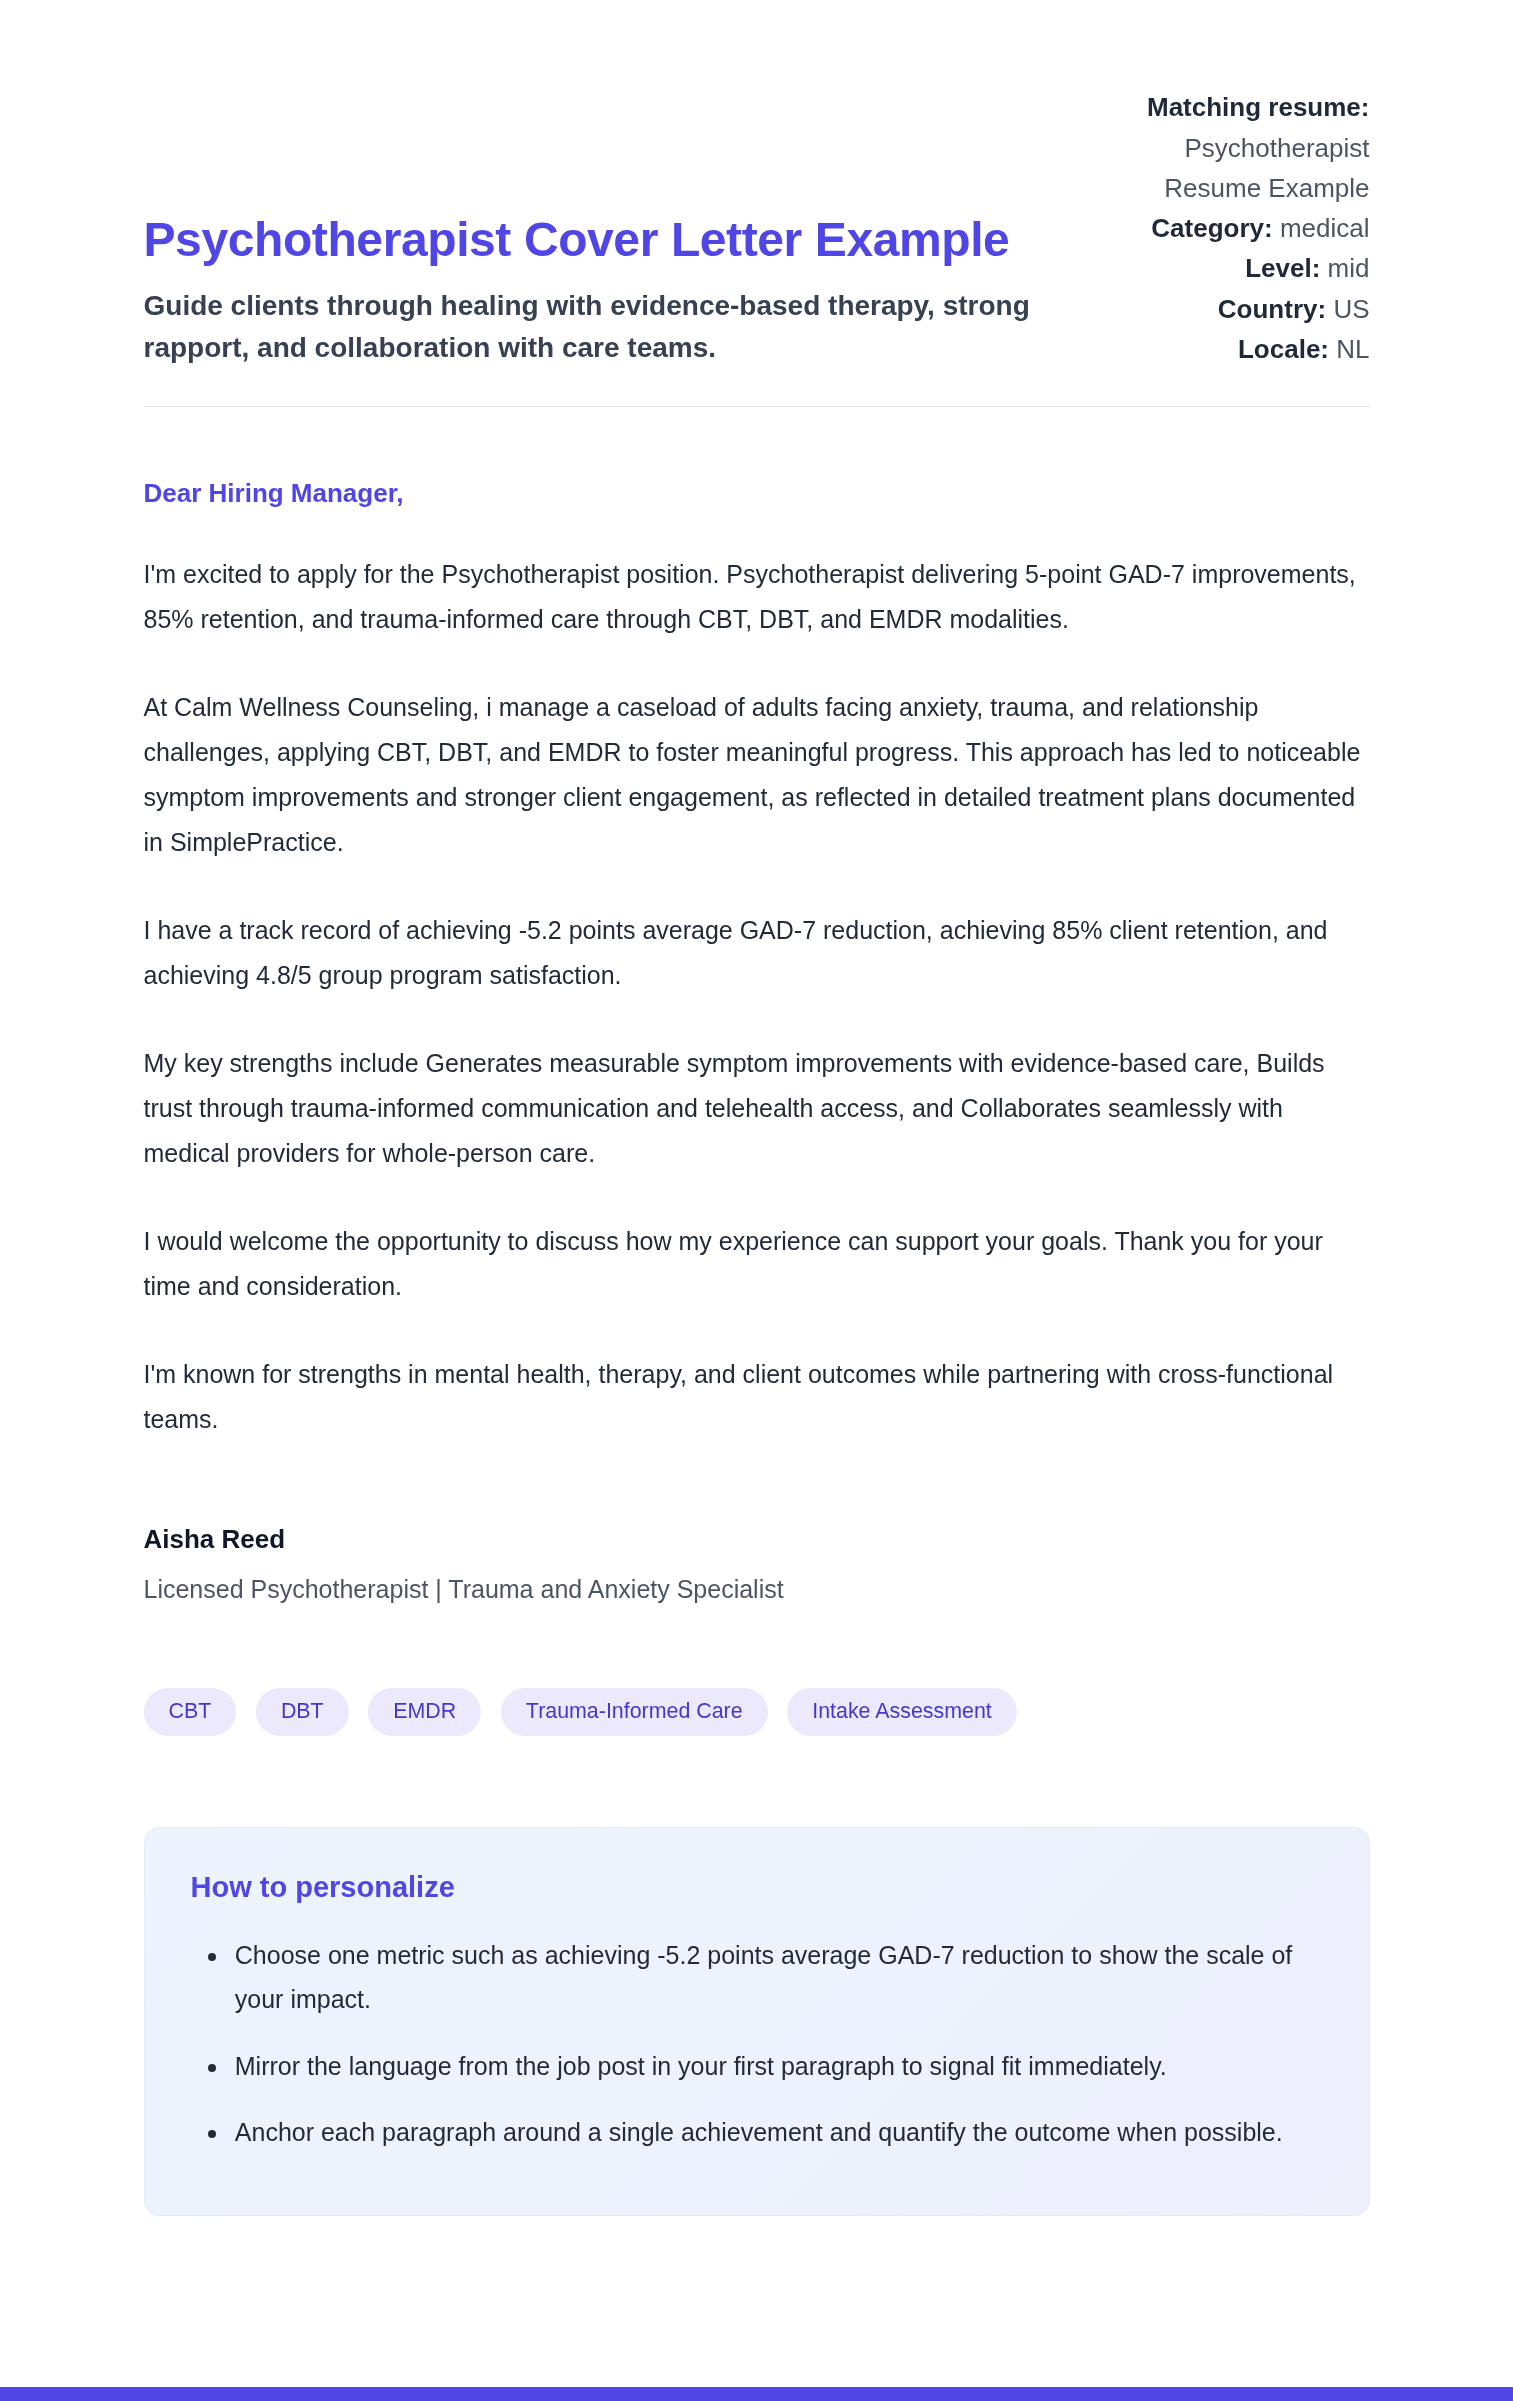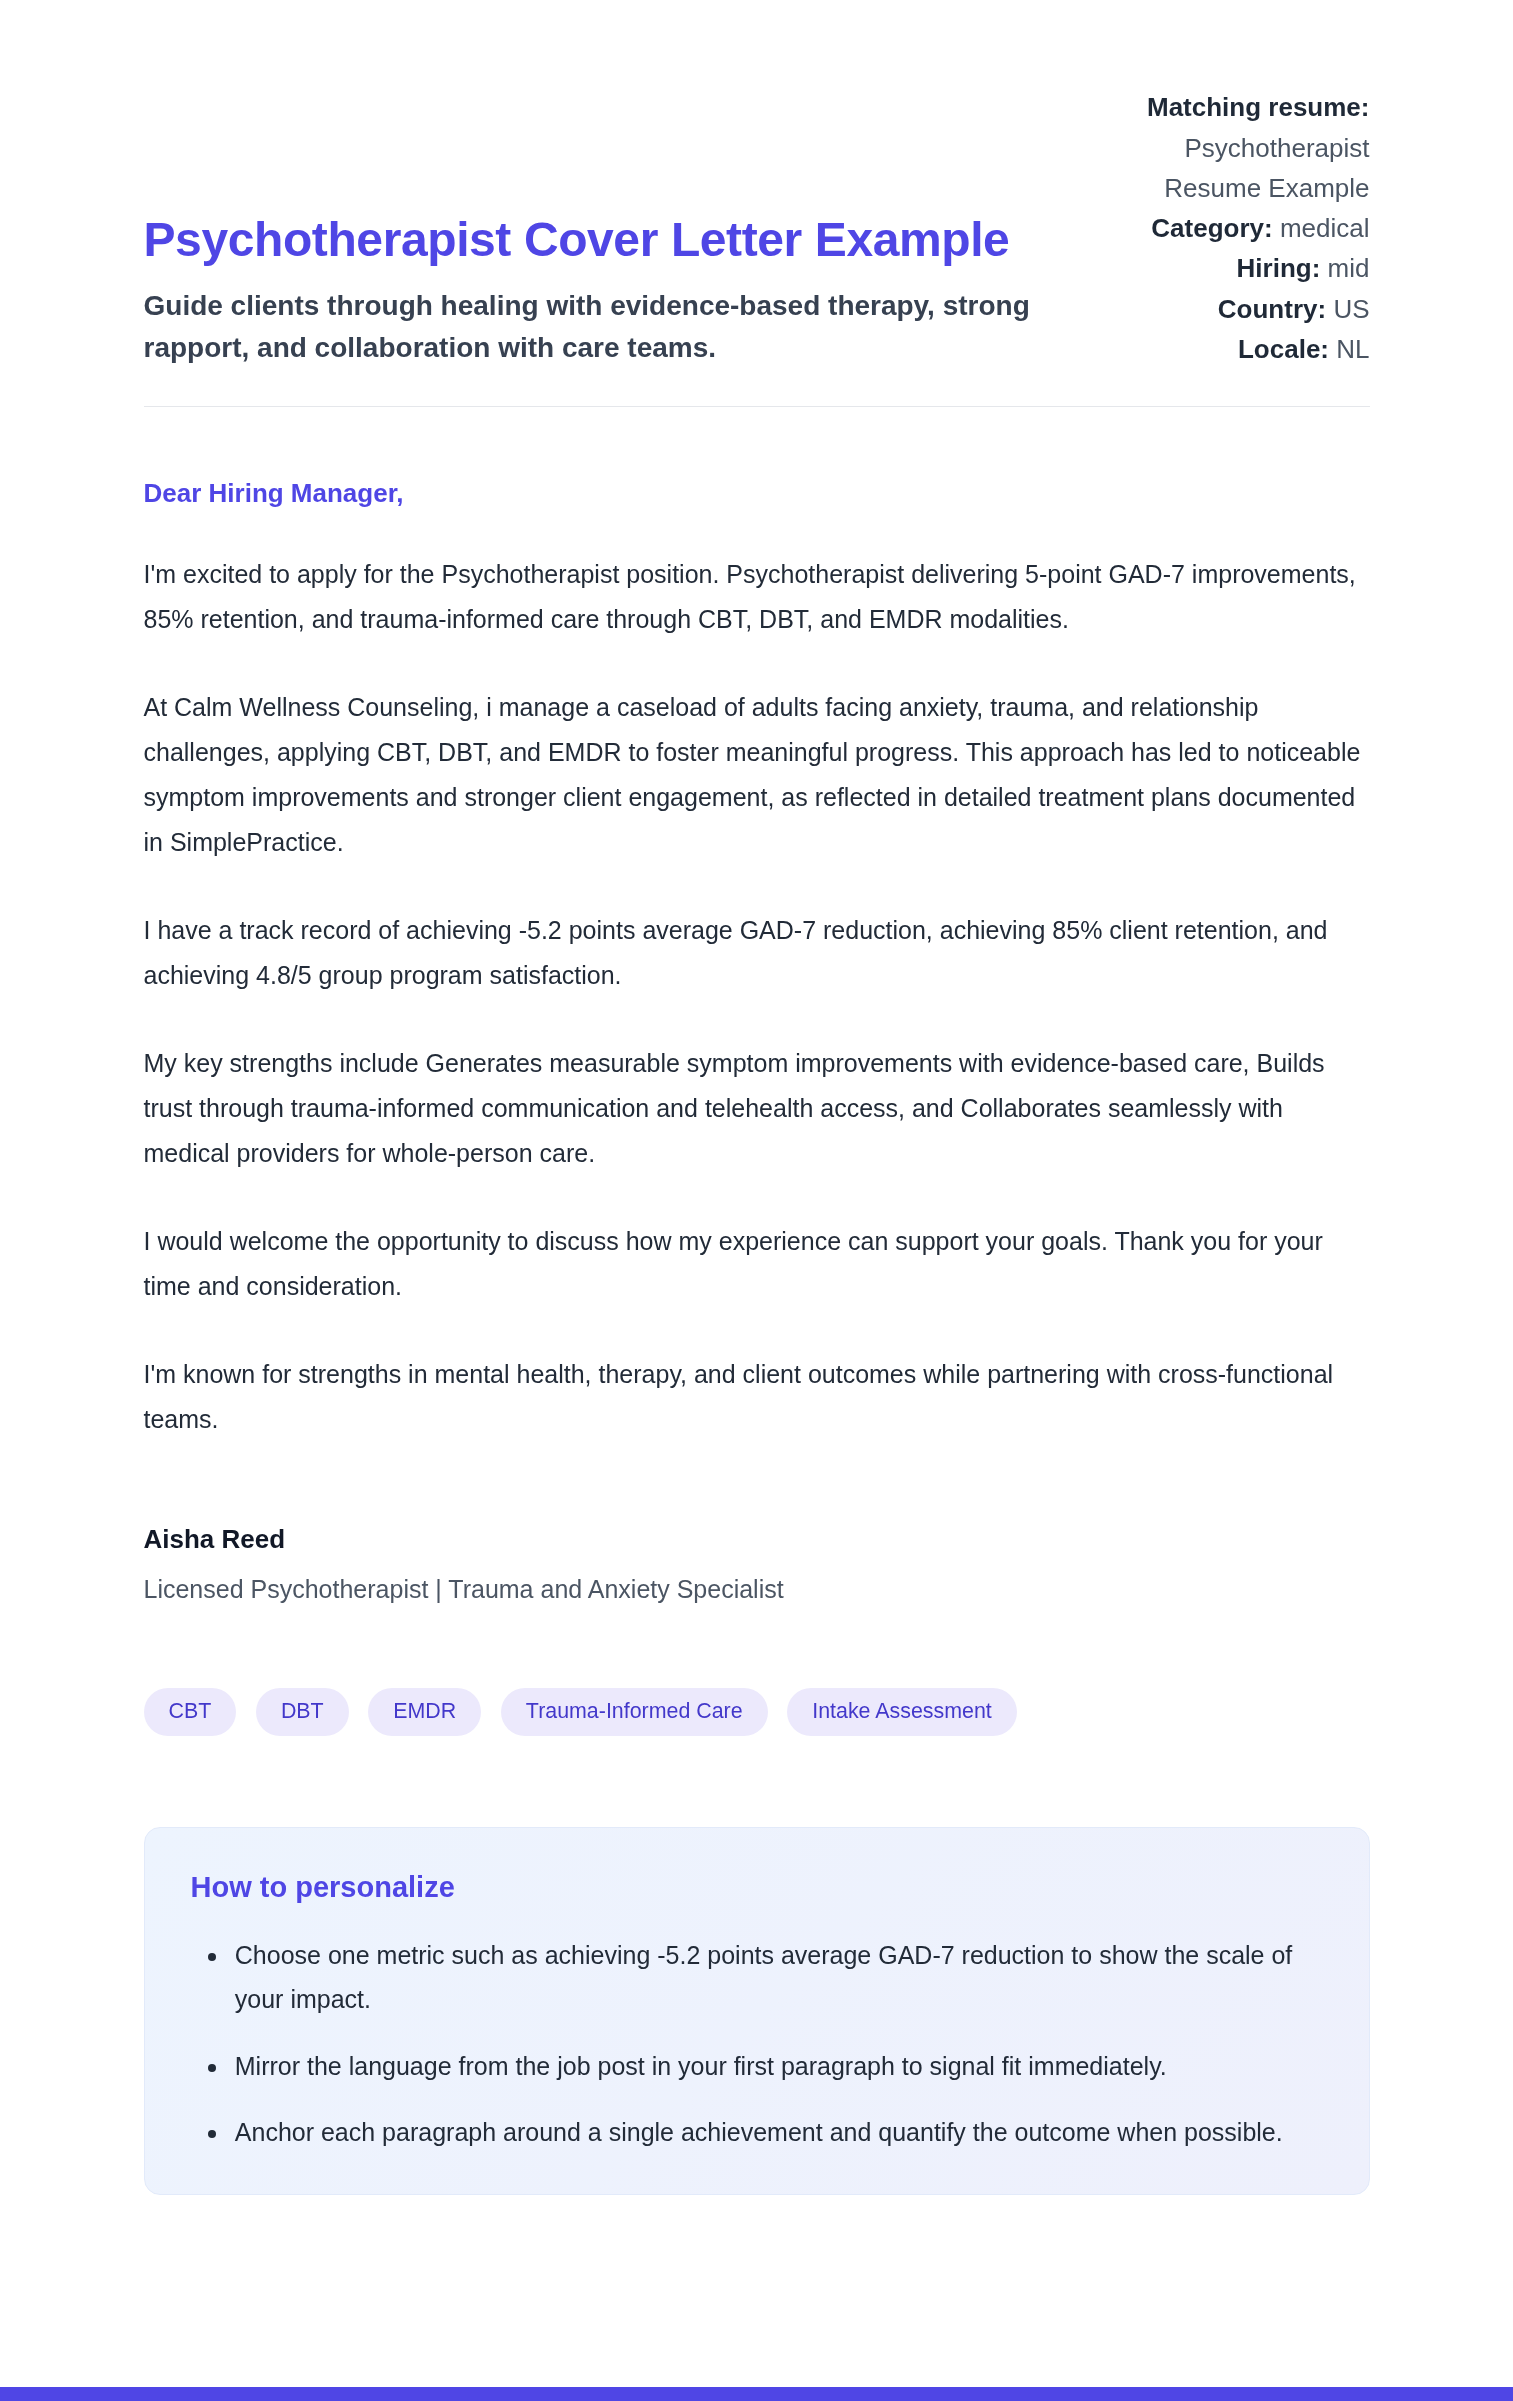--- a/index.html
+++ b/index.html
@@ -97,21 +97,21 @@
     padding: 13.4px 25px;
     border-radius: 889px;
     white-space: nowrap;
   }
   
   .tip-box {
     margin-top: 91px;
     background: linear-gradient(135deg, #edf4fe 0%, #eef0fc 100%);
     border: 0.9px solid #e2eafa;
     border-radius: 16px;
-    padding: 43px 46px 39px;
+    padding: 43px 46px 60px;
   }
   .tip-heading {
     margin: 0;
     font-size: 29px;
     font-weight: 800;
     color: #4f46e5;
   }
   .tip-list {
     margin: 30px 0 0;
     padding-left: 39px;
@@ -137,21 +137,21 @@
 <main class="page">
 
   <header class="header">
     <div class="header-left">
       <h1 class="page-title">Psychotherapist Cover Letter Example</h1>
       <p class="page-subtitle">Guide clients through healing with evidence-based therapy, strong rapport, and collaboration with care teams.</p>
     </div>
     <aside class="meta">
       <p class="meta-row"><span class="meta-label">Matching resume:</span> <span>Psychotherapist Resume Example</span></p>
       <p class="meta-row"><span class="meta-label">Category:</span> <span>medical</span></p>
-      <p class="meta-row"><span class="meta-label">Hiring:</span> <span>mid</span></p>
+      <p class="meta-row"><span class="meta-label">Level:</span> <span>mid</span></p>
       <p class="meta-row"><span class="meta-label">Country:</span> <span>US</span></p>
       <p class="meta-row"><span class="meta-label">Locale:</span> <span>NL</span></p>
     </aside>
   </header>
 
   <hr class="divider">
 
   <section>
     <p class="greeting">Dear Hiring Manager,</p>
     <p class="para">I'm excited to apply for the Psychotherapist position. Psychotherapist delivering 5-point GAD-7 improvements, 85% retention, and trauma-informed care through CBT, DBT, and EMDR modalities.</p>

